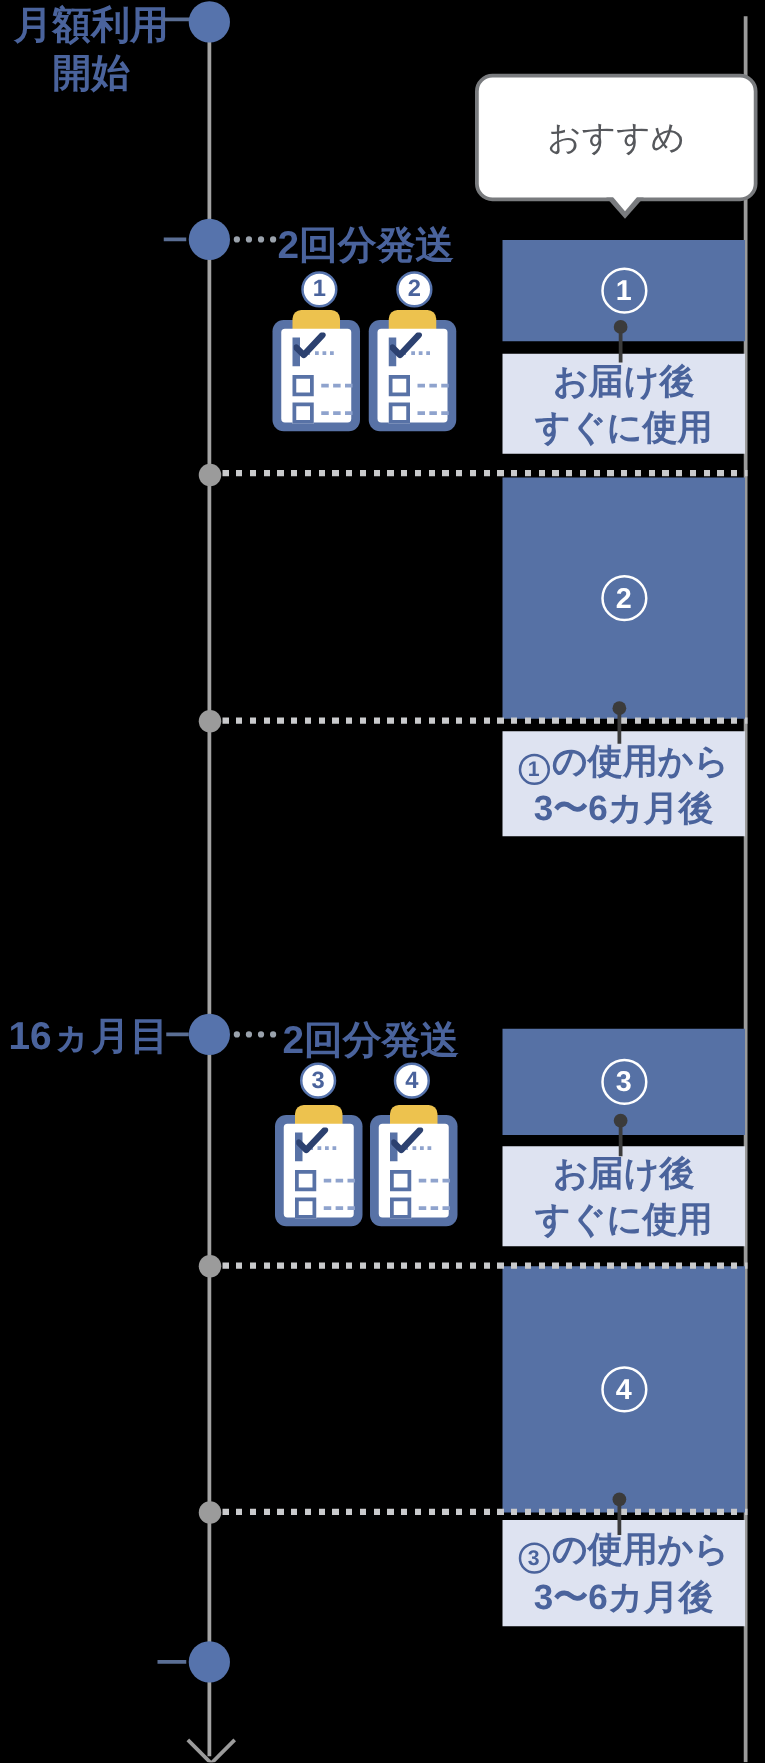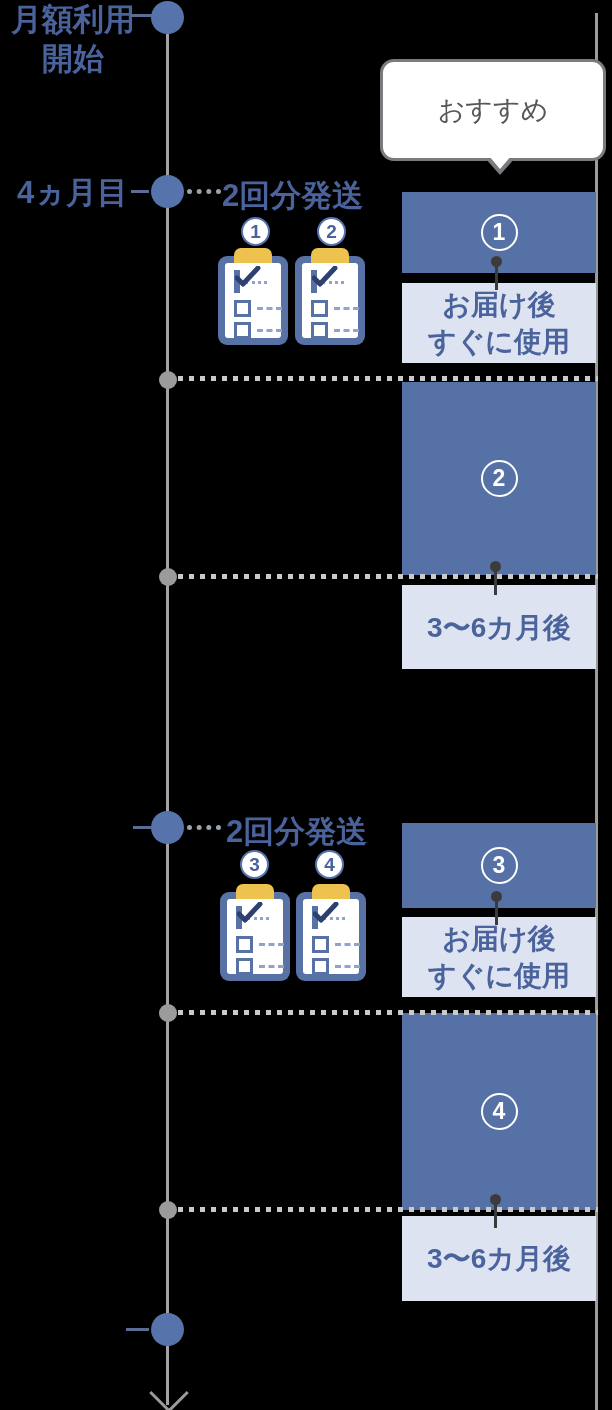--- a/index.html
+++ b/index.html
@@ -83,21 +83,20 @@
   <div class="abs axis-right"></div>
   <div class="abs arrow-head"></div>
 
   <div class="abs ms-label" style="left:6px; top:0; width:134px; text-align:center;">
     <span style="display:block;">月額利用</span>
     <span style="display:block;">開始</span>
   </div>
   <div class="abs dash" style="left:130px; top:14px; width:22px;"></div>
   <div class="abs ms-dot" style="left:151px; top:1px;"></div>
 
-  <div class="abs ms-label" style="left:0; top:173px; width:128px; text-align:right;">4ヵ月目</div>
   <div class="abs dash" style="left:131px; top:190px; width:18px;"></div>
   <div class="abs ms-dot" style="left:151px; top:175px;"></div>
   <div class="abs leader-dots" style="left:187px; top:189px;"></div>
   <div class="abs ship-label" style="left:222px; top:175px;">2回分発送</div>
 
   <div class="abs pkg-num" style="left:241px; top:217px;">1</div>
   <div class="abs pkg-num" style="left:317px; top:217px;">2</div>
 
   <div class="abs clipboard" style="left:218px; top:248px;">
     <div class="clip-frame"></div>
@@ -135,20 +134,21 @@
           <span class="cb cb-small"></span>
           <span class="row-line-dashed"></span>
         </div>
       <div class="clip-row" style="top:59px;">
           <span class="cb cb-small"></span>
           <span class="row-line-dashed"></span>
         </div>
     </div>
   </div>
 
+  <div class="abs ms-label" style="left:0; top:809px; width:135px; text-align:right;">16ヵ月目</div>
   <div class="abs dash" style="left:133px; top:826px; width:18px;"></div>
   <div class="abs ms-dot" style="left:151px; top:811px;"></div>
   <div class="abs leader-dots" style="left:187px; top:825px;"></div>
   <div class="abs ship-label" style="left:226px; top:811px;">2回分発送</div>
 
   <div class="abs pkg-num" style="left:240px; top:850px;">3</div>
   <div class="abs pkg-num" style="left:315px; top:850px;">4</div>
 
   <div class="abs clipboard" style="left:220px; top:884px;">
     <div class="clip-frame"></div>
@@ -222,20 +222,21 @@
   </div>
 
   <div class="abs bluebox" style="top:382px; height:193px;">
     <div class="num">2</div>
   </div>
   <div class="abs connector" style="left:490px; top:561px;">
     <div class="cdot"></div>
       <div class="cline"></div>
   </div>
   <div class="abs lightbox" style="top:585px; height:84px;">
+    <span><span class="inline-num">1</span><span>の使用から</span></span>
     <span>3〜6カ月後</span>
   </div>
 
   <div class="abs bluebox" style="top:823px; height:85px;">
     <div class="num">3</div>
   </div>
   <div class="abs connector" style="left:491px; top:891px;">
     <div class="cdot"></div>
       <div class="cline"></div>
   </div>
@@ -245,16 +246,17 @@
   </div>
 
   <div class="abs bluebox" style="top:1013px; height:197px;">
     <div class="num">4</div>
   </div>
   <div class="abs connector" style="left:490px; top:1194px;">
     <div class="cdot"></div>
       <div class="cline"></div>
   </div>
   <div class="abs lightbox" style="top:1216px; height:85px;">
+    <span><span class="inline-num">3</span><span>の使用から</span></span>
     <span>3〜6カ月後</span>
   </div>
 
 </div>
 
 </body></html>

